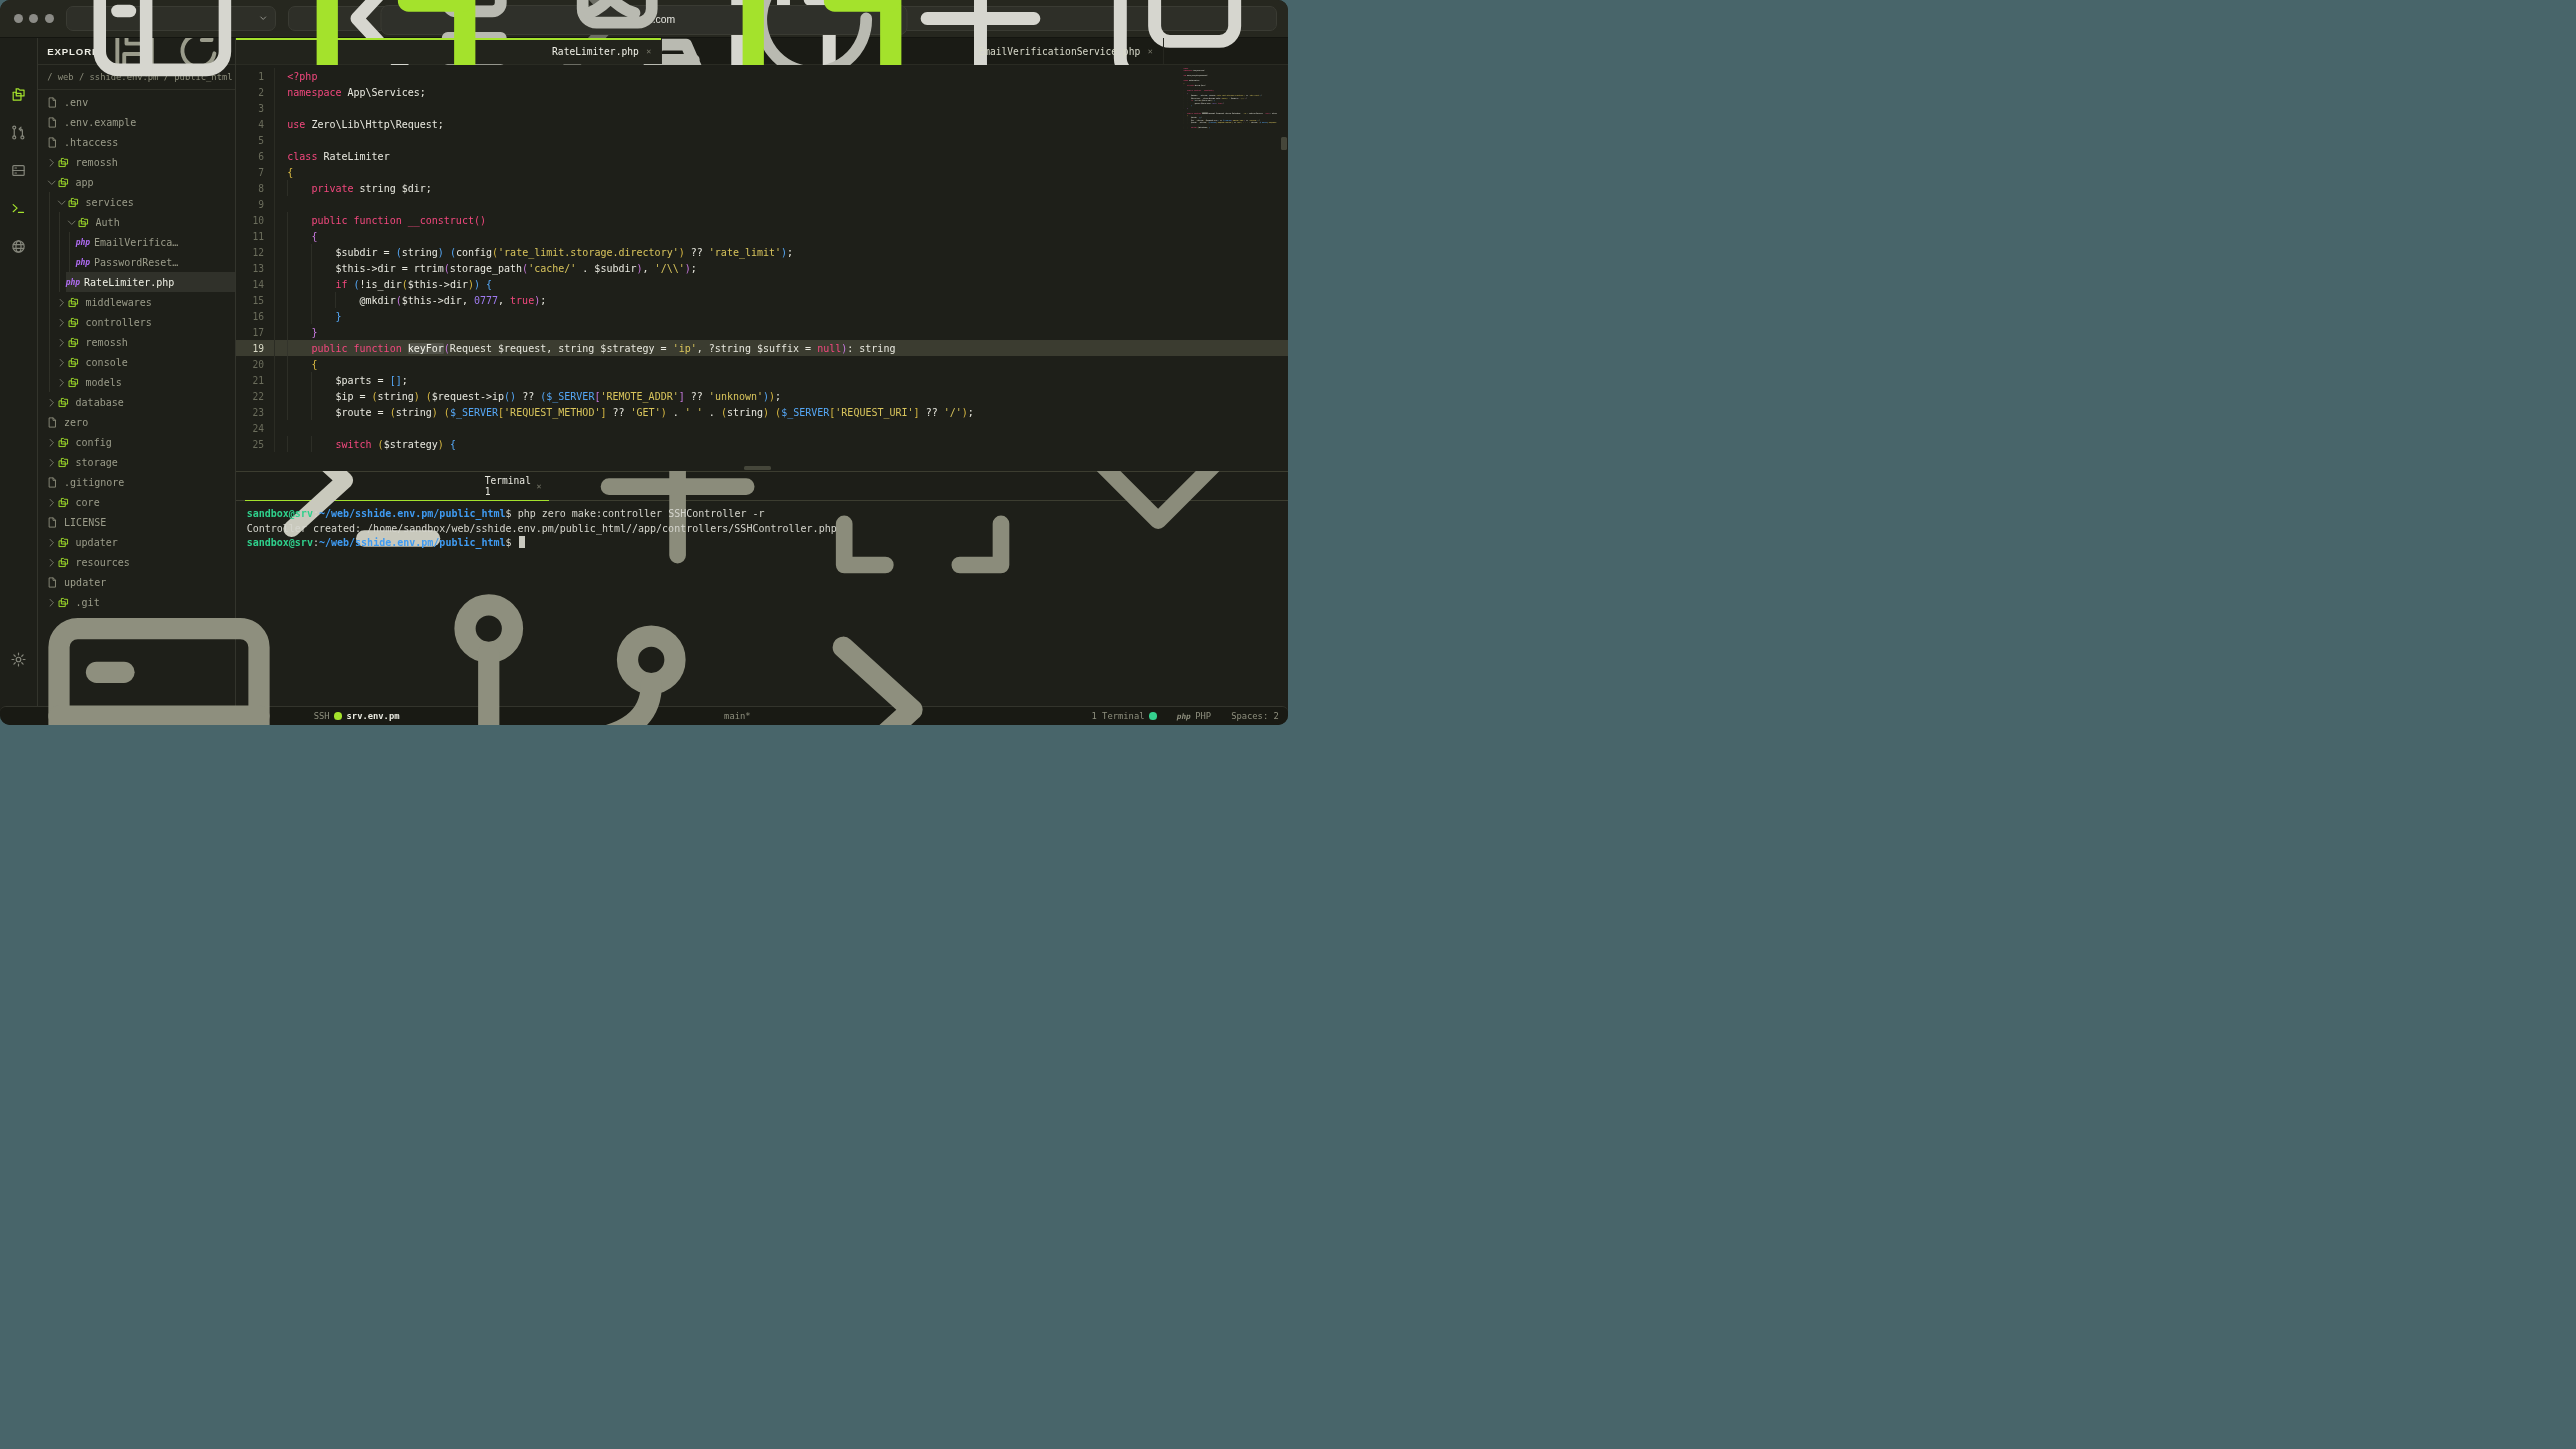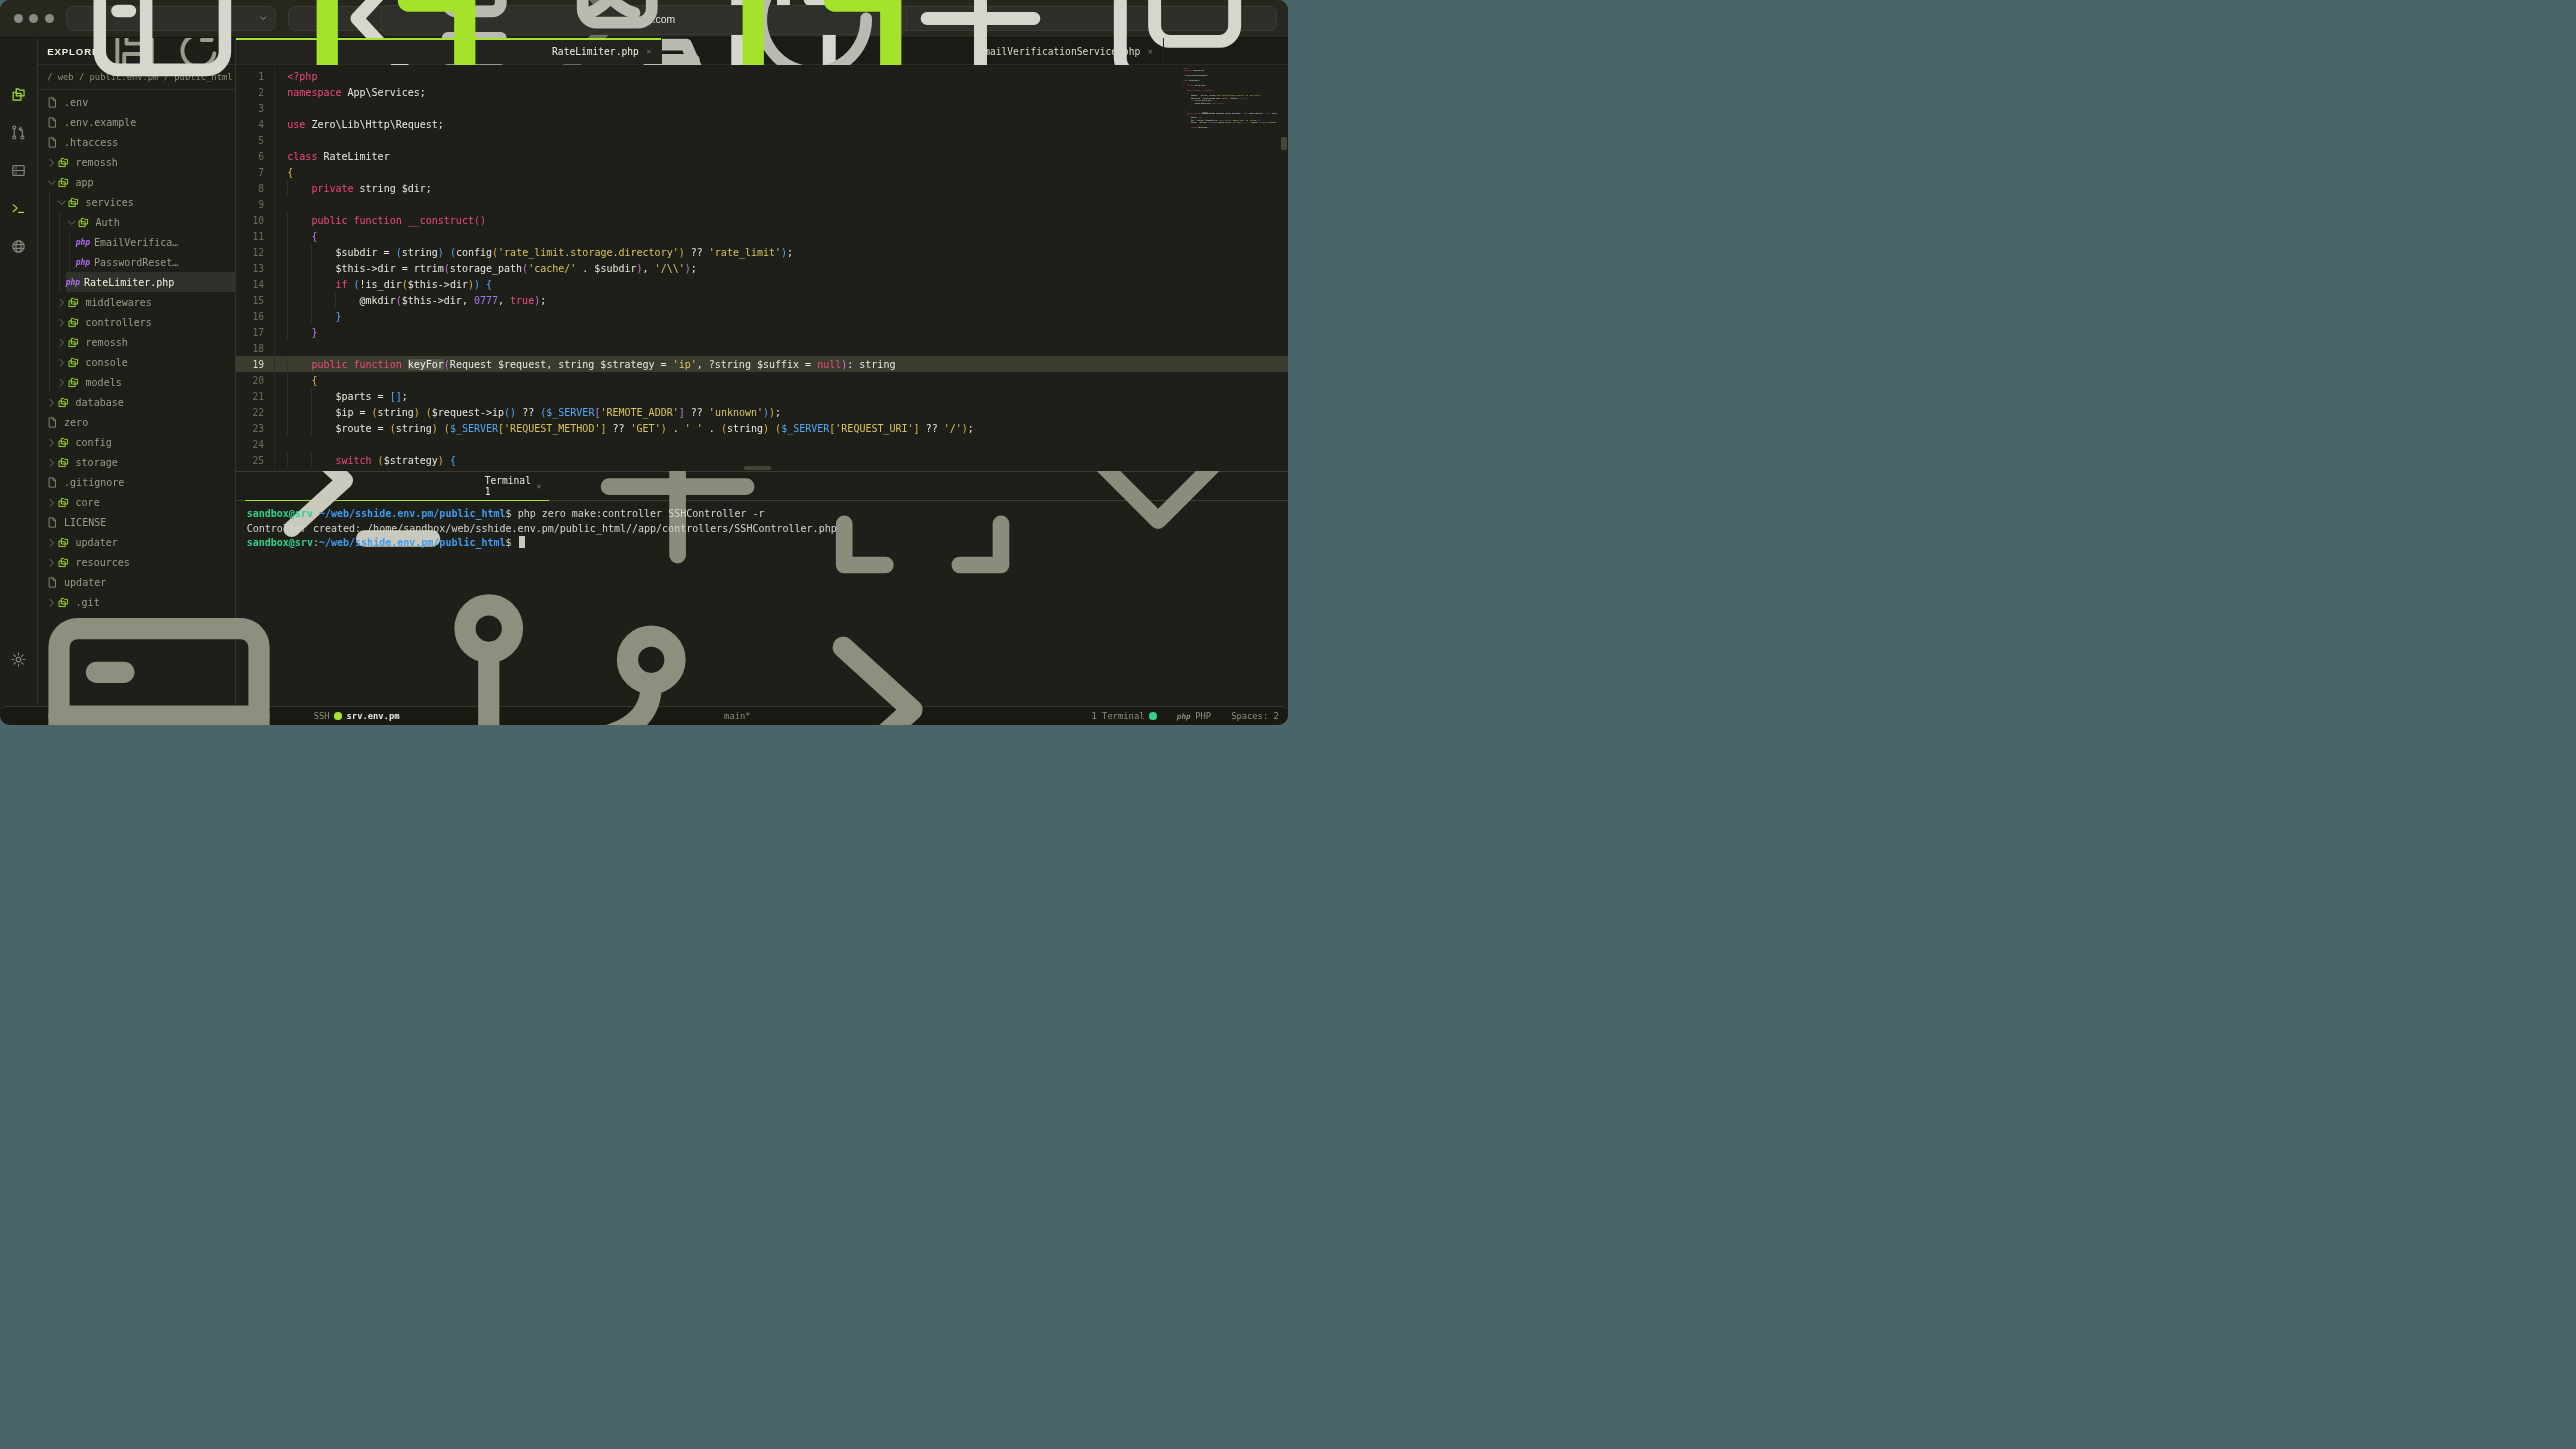--- a/index.html
+++ b/index.html
@@ -286,21 +286,21 @@
               </svg>
             </span>
           <span style="display:flex">
               <svg viewBox="0 0 24 24" fill="none" stroke="currentColor" stroke-width="1.7" stroke-linecap="round" stroke-linejoin="round" style="width:100%;height:100%;display:block">
                 <path d="M18.9 13.2A7 7 0 1 1 17 7.2"></path>
                 <path d="M17.6 3.2v4.2h-4.2"></path>
               </svg>
             </span>
         </span>
       </div>
-      <div class="breadcrumb">/ web / public.env.pm / public_html</div>
+      <div class="breadcrumb">/ web / sshide.env.pm / public_html</div>
       <div class="tree" id="tree">
           <div class="trow">
             <span class="tin">
               <span class="tic file">
                 <svg viewBox="0 0 24 24" fill="none" stroke="currentColor" stroke-width="1.7" stroke-linecap="round" stroke-linejoin="round" style="width:100%;height:100%;display:block">
                   <path d="M6.5 3.5h6.8l4.2 4.2v12.8H6.5z"></path>
                   <path d="M13 3.7V8h4.4"></path>
                 </svg>
               </span>
               <span class="tlb">.env</span>
@@ -751,24 +751,20 @@
               <span class="ln">15</span>
               <span class="lc"><span class="g"></span><span class="g"></span><span class="g"></span><span class="tk-w">@mkdir</span><span class="tk-p">(</span><span class="tk-w">$this-&gt;dir, </span><span class="tk-n">0777</span><span class="tk-w">, </span><span class="tk-k">true</span><span class="tk-p">)</span><span class="tk-w">;</span></span>
             </div>
             <div class="cl">
               <span class="ln">16</span>
               <span class="lc"><span class="g"></span><span class="g"></span><span class="tk-b">}</span></span>
             </div>
             <div class="cl">
               <span class="ln">17</span>
               <span class="lc"><span class="g"></span><span class="tk-p">}</span></span>
-            </div>
-            <div class="cl">
-              <span class="ln">18</span>
-              <span class="lc"></span>
             </div>
             <div class="cl cur">
               <span class="ln">19</span>
               <span class="lc"><span class="g"></span><span class="tk-k">public function </span><span class="tk-hl">keyFor</span><span class="tk-p">(</span><span class="tk-w">Request $request, string $strategy = </span><span class="tk-s">'ip'</span><span class="tk-w">, ?string $suffix = </span><span class="tk-k">null</span><span class="tk-p">)</span><span class="tk-w">: string</span></span>
             </div>
             <div class="cl">
               <span class="ln">20</span>
               <span class="lc"><span class="g"></span><span class="tk-y">{</span></span>
             </div>
             <div class="cl">

